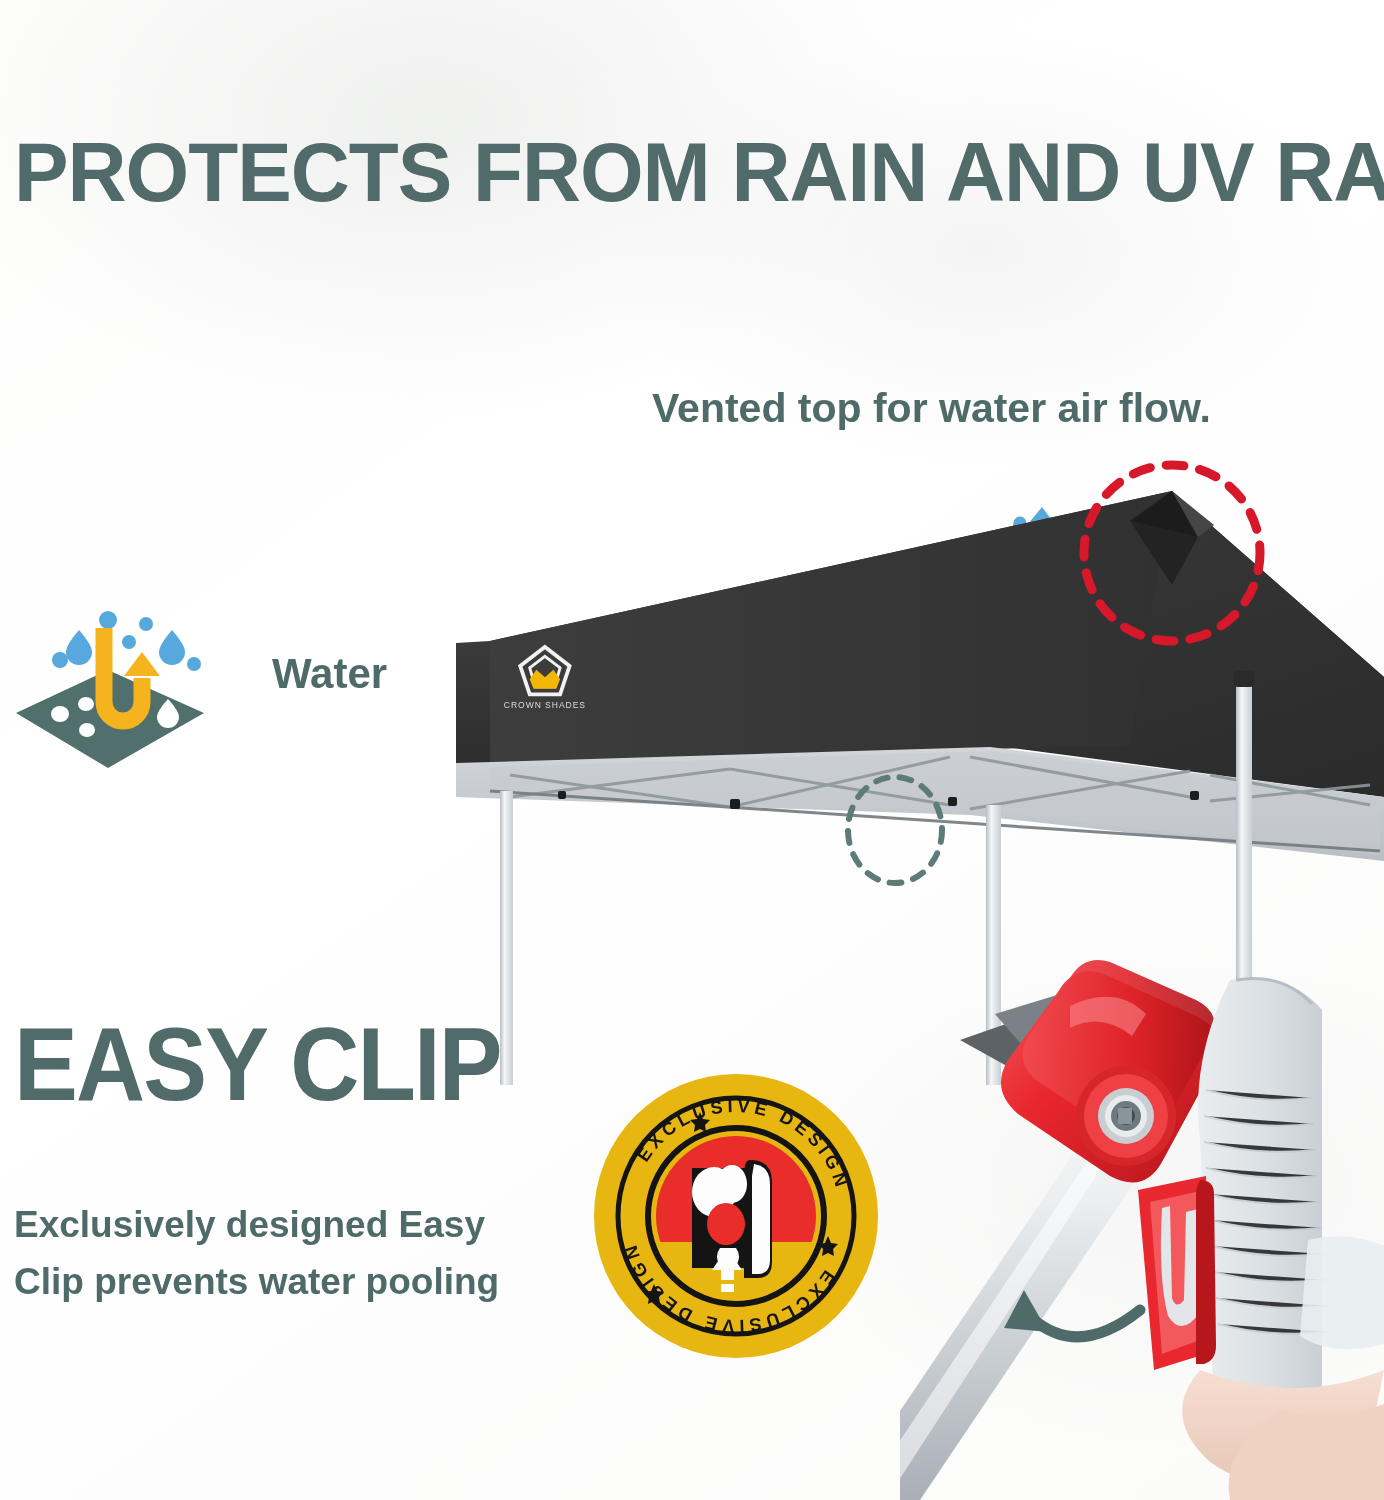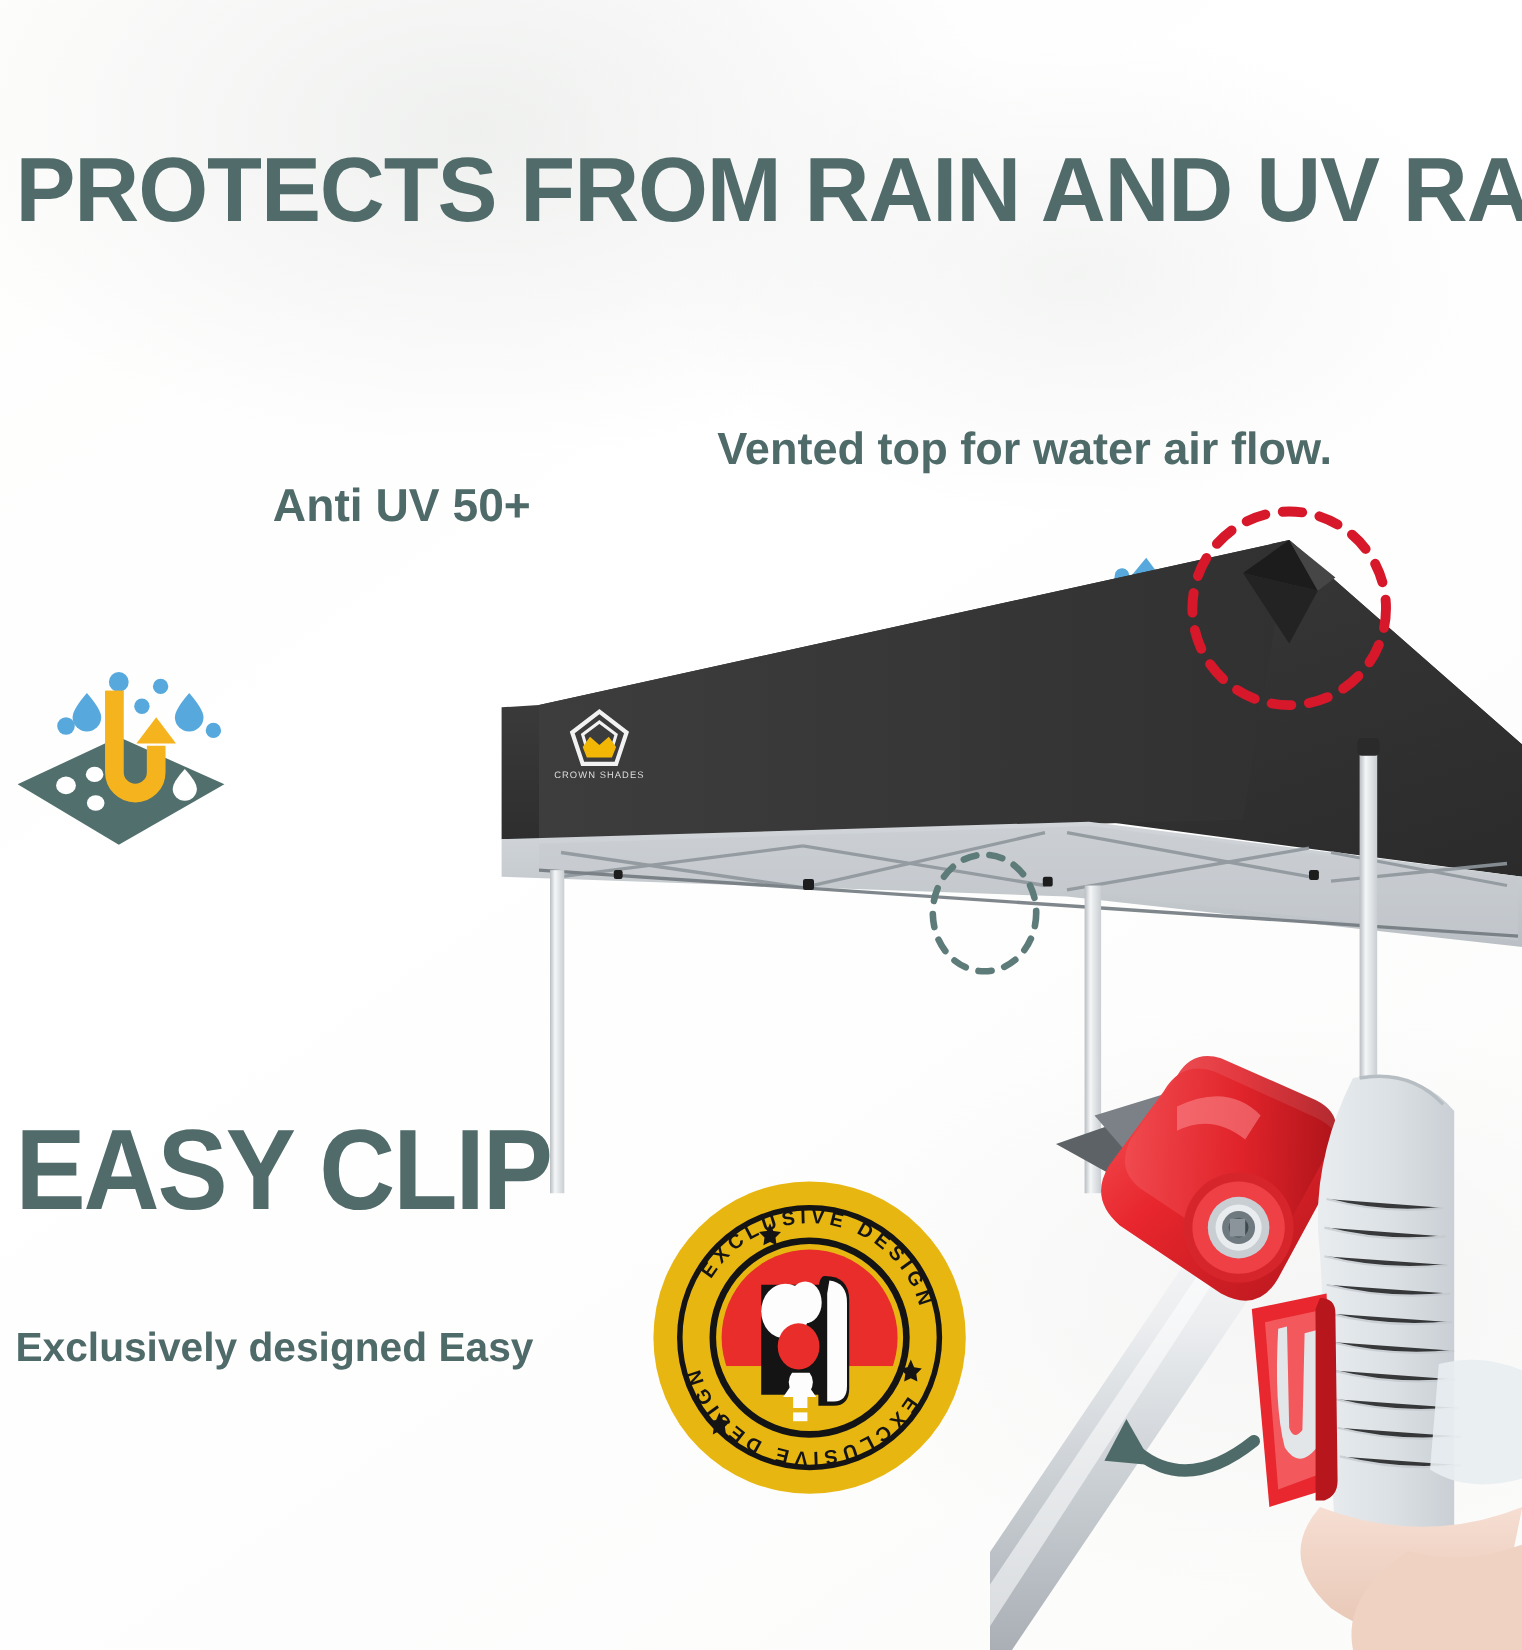--- a/index.html
+++ b/index.html
@@ -52,21 +52,20 @@
   .nosel{user-select:none;}
 </style>
 </head>
 <body>
 
 <div id="stage">
 
   <div class="headline nosel" id="h-main">PROTECTS FROM RAIN AND UV RAYS</div>
 
 
-  <div class="feat-label nosel" id="lbl-uv">Anti UV 50+</div>
 
   <div class="icon-box" id="icon-water">
     <svg viewBox="0 0 200 165" width="200" height="165">
 
       <path d="M100 62 L196 105 L100 160 L8 105 Z" fill="#51706d"></path>
 
       <ellipse cx="52" cy="106" rx="9" ry="8" fill="#ffffff"></ellipse>
       <ellipse cx="78" cy="96" rx="8" ry="7" fill="#ffffff"></ellipse>
       <ellipse cx="79" cy="122" rx="8" ry="7" fill="#ffffff"></ellipse>
       <path d="M160 91 q11 12 11 18 a11 11 0 0 1 -22 0 q0 -6 11 -18 z" fill="#ffffff"></path>
@@ -79,20 +78,21 @@
       <circle cx="52" cy="52" r="8" fill="#57a9dd"></circle>
       <circle cx="186" cy="56" r="7" fill="#57a9dd"></circle>
 
       <path d="M96 20 L96 94 a19 19 0 0 0 38 0 L134 70" fill="none" stroke="#f5b31e" stroke-width="17" stroke-linecap="butt"></path>
       <path d="M134 44 L152 68 L116 68 Z" fill="#f5b31e"></path>
       <path d="M88 20 L104 20 L104 30 L88 30 Z" fill="#f5b31e"></path>
     </svg>
   </div>
 
   <div class="feat-label nosel" id="lbl-water">
+    <div>Water</div>
   </div>
 
   <div class="feat-label nosel" id="lbl-vent">Vented top for water air flow.</div>
 
   <div id="photo">
     <svg viewBox="0 0 954 640" width="954" height="640">
       <defs>
         <linearGradient id="canopyTop" x1="0" y1="0" x2="1" y2="1">
           <stop offset="0%" stop-color="#3f3f3f"></stop>
           <stop offset="55%" stop-color="#333333"></stop>
@@ -179,20 +179,21 @@
       <circle cx="742" cy="108" r="88" fill="none" stroke="#d7172a" stroke-width="9" stroke-dasharray="18 16" stroke-linecap="round"></circle>
 
       <ellipse cx="465" cy="385" rx="47" ry="53" fill="none" stroke="#5d7b79" stroke-width="6" stroke-dasharray="12 12" stroke-linecap="round"></ellipse>
     </svg>
   </div>
 
   <div class="headline nosel" id="h-easy">EASY CLIP</div>
 
   <div id="body-clip" class="nosel">
     <div>Exclusively designed Easy</div>
+    <div>Clip prevents water pooling</div>
   </div>
 
   <div id="badge">
     <svg viewBox="0 0 288 288" width="288" height="288">
       <defs>
         <path id="arcTop" d="M 144,144 m -104,0 a 104,104 0 1 1 208,0" fill="none"></path>
         <path id="arcBot" d="M 144,144 m 104,0 a 104,104 0 1 1 -208,0" fill="none"></path>
       </defs>
       <circle cx="144" cy="144" r="142" fill="#e8b611"></circle>
       <circle cx="144" cy="144" r="118" fill="none" stroke="#141414" stroke-width="5"></circle>

